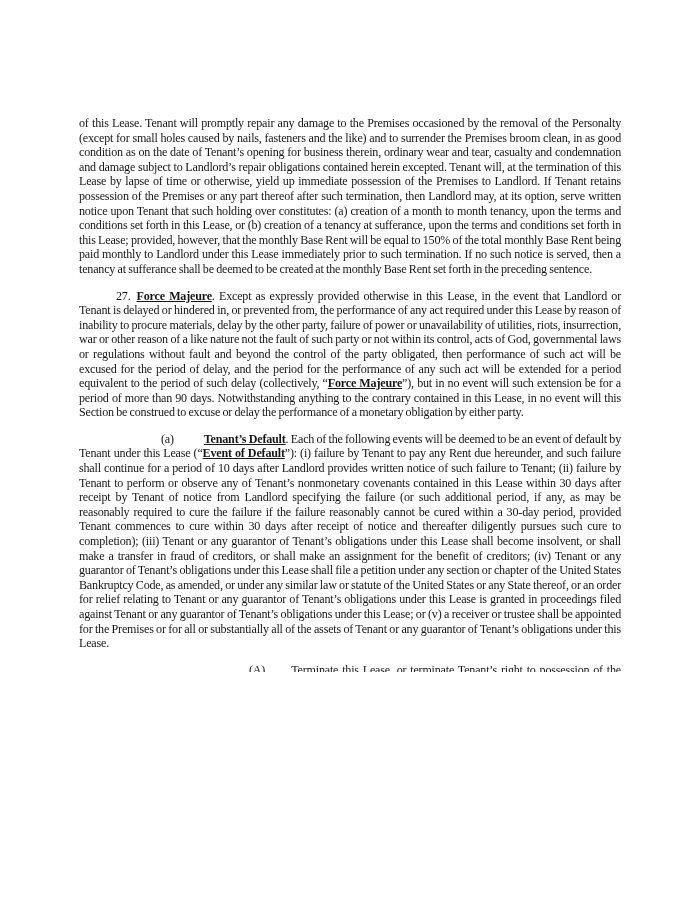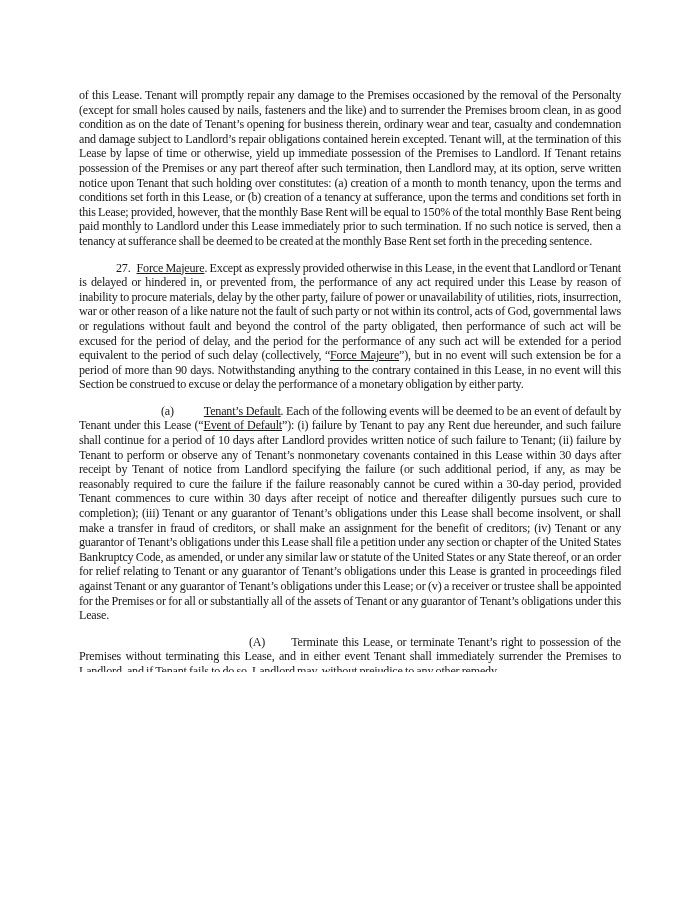--- a/index.html
+++ b/index.html
@@ -9,36 +9,37 @@
   }
   .page {
     position: relative;
     width: 695px;
     height: 672px;
     background: #ffffff;
     overflow: hidden;
     font-family: "Liberation Serif", "DejaVu Serif", serif;
     color: #171717;
     box-sizing: border-box;
-    padding: 88px 74px 0 79px;
+    padding: 116px 74px 0 79px;
   }
   .doc-body {
     width: 542px;
     text-align: justify;
     font-size: 12.1px;
     line-height: 14.6px;
     letter-spacing: -0.2px;
     word-spacing: -0.5px;
   }
   .para {
     margin: 0 0 12px 0;
   }
   .para .u {
     text-decoration: underline;
     text-underline-offset: 1px;
+    font-weight: bold;
   }
   .para .tab {
     display: inline-block;
     height: 1px;
   }
   .page-number {
     margin-top: 8px;
     width: 542px;
     text-align: center;
     font-size: 12.5px;

